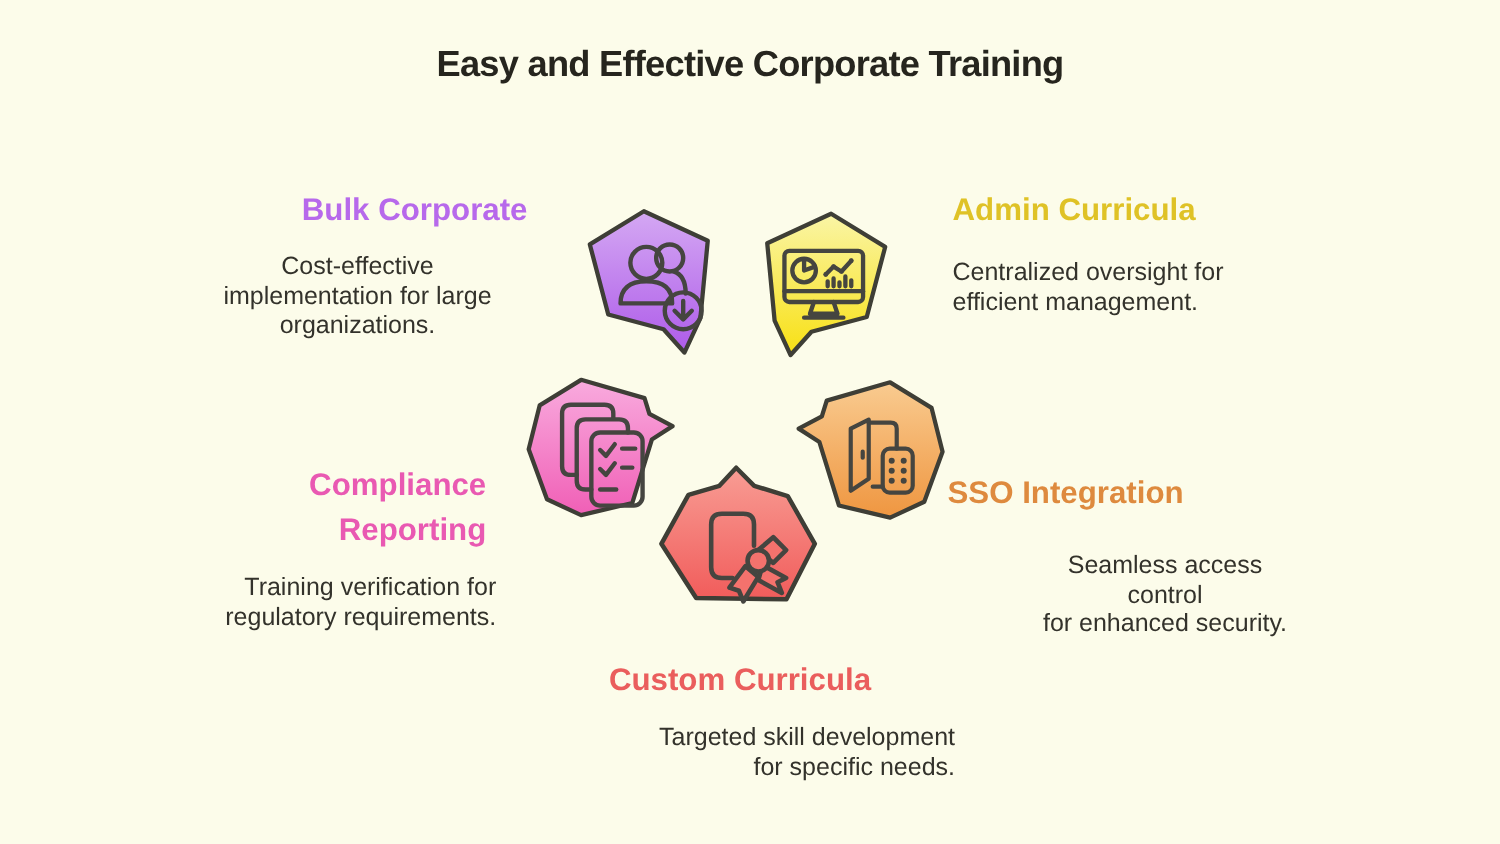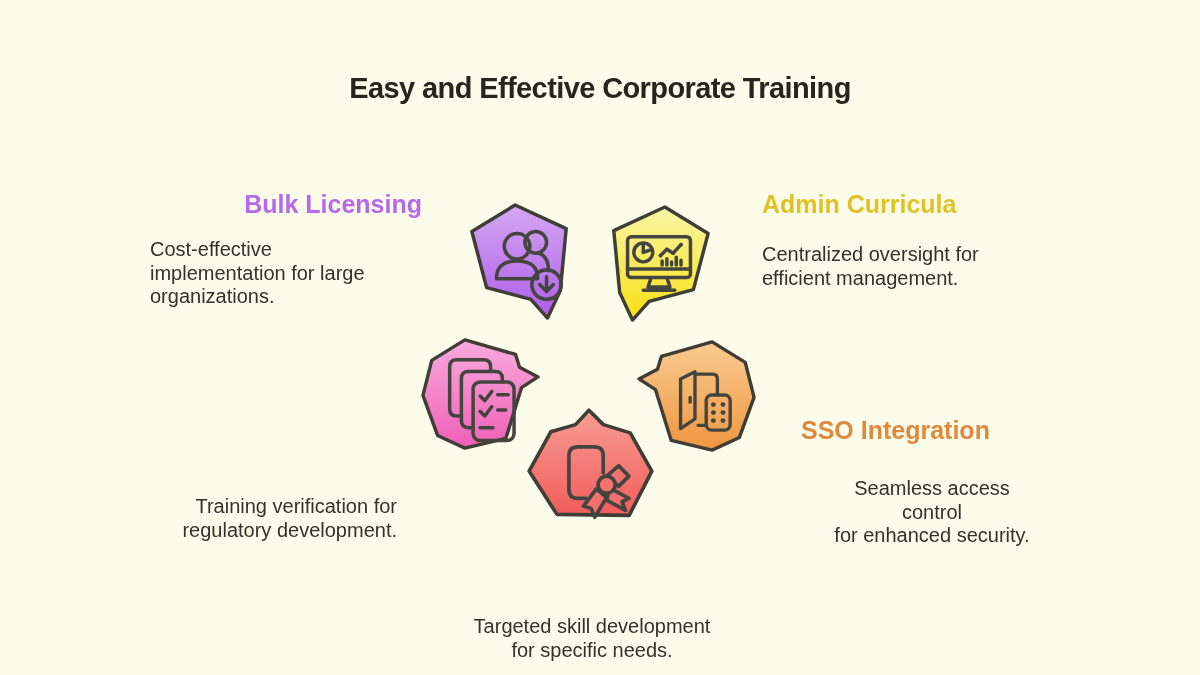--- a/index.html
+++ b/index.html
@@ -1,58 +1,58 @@
 <!DOCTYPE html>
 <html><head>
 <meta charset="utf-8">
 <style>
   html,body{margin:0;padding:0;}
   body{
     width:1200px;height:675px;position:relative;overflow:hidden;
     font-family:"Liberation Sans", sans-serif;
   }
-  .canvas{position:absolute;inset:0;margin-top:36px;}
+  .canvas{position:absolute;inset:0;}
   .abs{position:absolute;}
   .title{
     left:0;top:36px;width:1200px;text-align:center;
     font-size:29px;font-weight:bold;letter-spacing:-0.6px;
   }
   .heading{font-size:25px;font-weight:bold;line-height:30px;white-space:pre-line;}
   .body-text{font-size:20px;line-height:23.5px;white-space:pre-line;}
 
   .f-bulk-heading{left:150px;top:153px;width:272px;text-align:right;}
-  .f-bulk-body{left:150px;top:202px;width:272px;text-align:left;}
+  .f-bulk-body{left:150px;top:202px;width:272px;text-align:center;}
   .f-admin-heading{left:762px;top:153px;width:280px;text-align:left;}
   .f-admin-body{left:762px;top:207px;width:262px;text-align:left;}
   .f-comp-heading{left:150px;top:370px;width:239px;text-align:right;line-height:36px;}
   .f-comp-body{left:140px;top:459px;width:257px;text-align:right;}
-  .f-sso-heading{left:801px;top:379px;width:280px;text-align:left;}
+  .f-sso-heading{left:758px;top:379px;width:280px;text-align:left;}
   .f-sso-body{left:801px;top:441px;width:262px;text-align:center;}
   .f-custom-heading{left:442px;top:529px;width:300px;text-align:center;}
-  .f-custom-body{left:432px;top:579px;width:320px;text-align:center;}
+  .f-custom-body{left:444px;top:579px;width:320px;text-align:right;}
 
   .s-purple{left:464px;top:165px;width:114px;height:124px;}
   .s-yellow{left:602px;top:167px;width:114px;height:124px;}
   .s-pink{left:420px;top:298px;width:121px;height:119px;}
   .s-orange{left:636px;top:300px;width:121px;height:119px;}
   .s-red{left:526px;top:371px;width:130px;height:124px;}
 
   .shape-path{stroke:var(--shape-outline);stroke-width:3.5;stroke-linejoin:round;}
   .ic{fill:none;stroke:var(--icon-stroke);stroke-linecap:round;stroke-linejoin:round;}
   .ic-dot{fill:var(--icon-stroke);stroke:none;}
   .rb{stroke:var(--icon-stroke);stroke-linejoin:round;}
 </style>
 </head>
 <body style="background-color: rgb(252, 252, 234); color: rgb(51, 50, 43); --shape-outline: #3E3E36; --icon-stroke: #454540;">
 
 <div class="canvas">
 
   <div class="abs title" style="color: rgb(38, 37, 30);">Easy and Effective Corporate Training</div>
 
-  <div class="abs heading f-bulk-heading" style="color: rgb(183, 105, 235);">Bulk Licensing</div>
+  <div class="abs heading f-bulk-heading" style="color: rgb(183, 105, 235);">Bulk Corporate</div>
   <div class="abs body-text f-bulk-body">Cost-effective
 implementation for large
 organizations.</div>
   <svg class="abs s-purple" viewBox="0 0 116 126">
     <defs>
       <linearGradient id="g-purple" x1="0" y1="0" x2="0" y2="1">
         <stop offset="0" stop-color="#D4A8F3"></stop>
         <stop offset="1" stop-color="#AE5BE9"></stop>
       </linearGradient>
     </defs>
@@ -86,22 +86,24 @@
       <path class="ic" stroke-width="4.4" d="M30 34 L30 23 M30 34 L41 30"></path>
       <path class="ic" stroke-width="4.4" d="M52 38 L60 30 L68 35 L78 24"></path>
       <circle class="ic-dot" cx="52" cy="38" r="2.4"></circle>
         <circle class="ic-dot" cx="60" cy="30" r="2.4"></circle>
       <circle class="ic-dot" cx="68" cy="35" r="2.4"></circle>
         <circle class="ic-dot" cx="78" cy="24" r="2.4"></circle>
       <path class="ic" stroke-width="4.4" d="M54 50 L54 45 M60 50 L60 42 M66 50 L66 46 M72 50 L72 40 M78 50 L78 44"></path>
     </g>
   </svg>
 
+  <div class="abs heading f-comp-heading" style="color: rgb(233, 89, 178);">Compliance
+Reporting</div>
   <div class="abs body-text f-comp-body">Training verification for
-regulatory development.</div>
+regulatory requirements.</div>
   <svg class="abs s-pink" viewBox="0 0 124 122">
     <defs>
       <linearGradient id="g-pink" x1="0" y1="0" x2="0" y2="1">
         <stop offset="0" stop-color="#F9ABDE"></stop>
         <stop offset="1" stop-color="#F05FB6"></stop>
       </linearGradient>
     </defs>
     <path class="shape-path" fill="url(#g-pink)" d="M46 6 L98 21 L102 34 L121 44 L104 55 L88 107 L46 117 L18 104 L3 63 L12 27 Z"></path>
     <g transform="translate(4,12) scale(1.2)">
       <path class="ic" stroke-width="3" d="M32 60 L28 60 Q22 60 22 54 L22 18 Q22 12 28 12 L51 12 Q57 12 57 18 L57 21"></path>
@@ -133,20 +135,21 @@
       <rect class="ic" stroke-width="4.2" x="56" y="42" width="30" height="44" rx="7"></rect>
       <circle class="ic-dot" cx="65" cy="54" r="3"></circle>
         <circle class="ic-dot" cx="77" cy="54" r="3"></circle>
       <circle class="ic-dot" cx="65" cy="64" r="3"></circle>
         <circle class="ic-dot" cx="77" cy="64" r="3"></circle>
       <circle class="ic-dot" cx="65" cy="74" r="3"></circle>
         <circle class="ic-dot" cx="77" cy="74" r="3"></circle>
     </g>
   </svg>
 
+  <div class="abs heading f-custom-heading" style="color: rgb(234, 94, 93);">Custom Curricula</div>
   <div class="abs body-text f-custom-body">Targeted skill development
 for specific needs.</div>
   <svg class="abs s-red" viewBox="0 0 126 120">
     <defs>
       <linearGradient id="g-red" x1="0" y1="0" x2="0" y2="1">
         <stop offset="0" stop-color="#F89D94"></stop>
         <stop offset="1" stop-color="#F15C5B"></stop>
       </linearGradient>
     </defs>
     <path class="shape-path" fill="url(#g-red)" d="M3 62 L24 24 L48 17 L61 3 L75 17 L101 25 L122 62 L100 105 L30 104 Z"></path>

